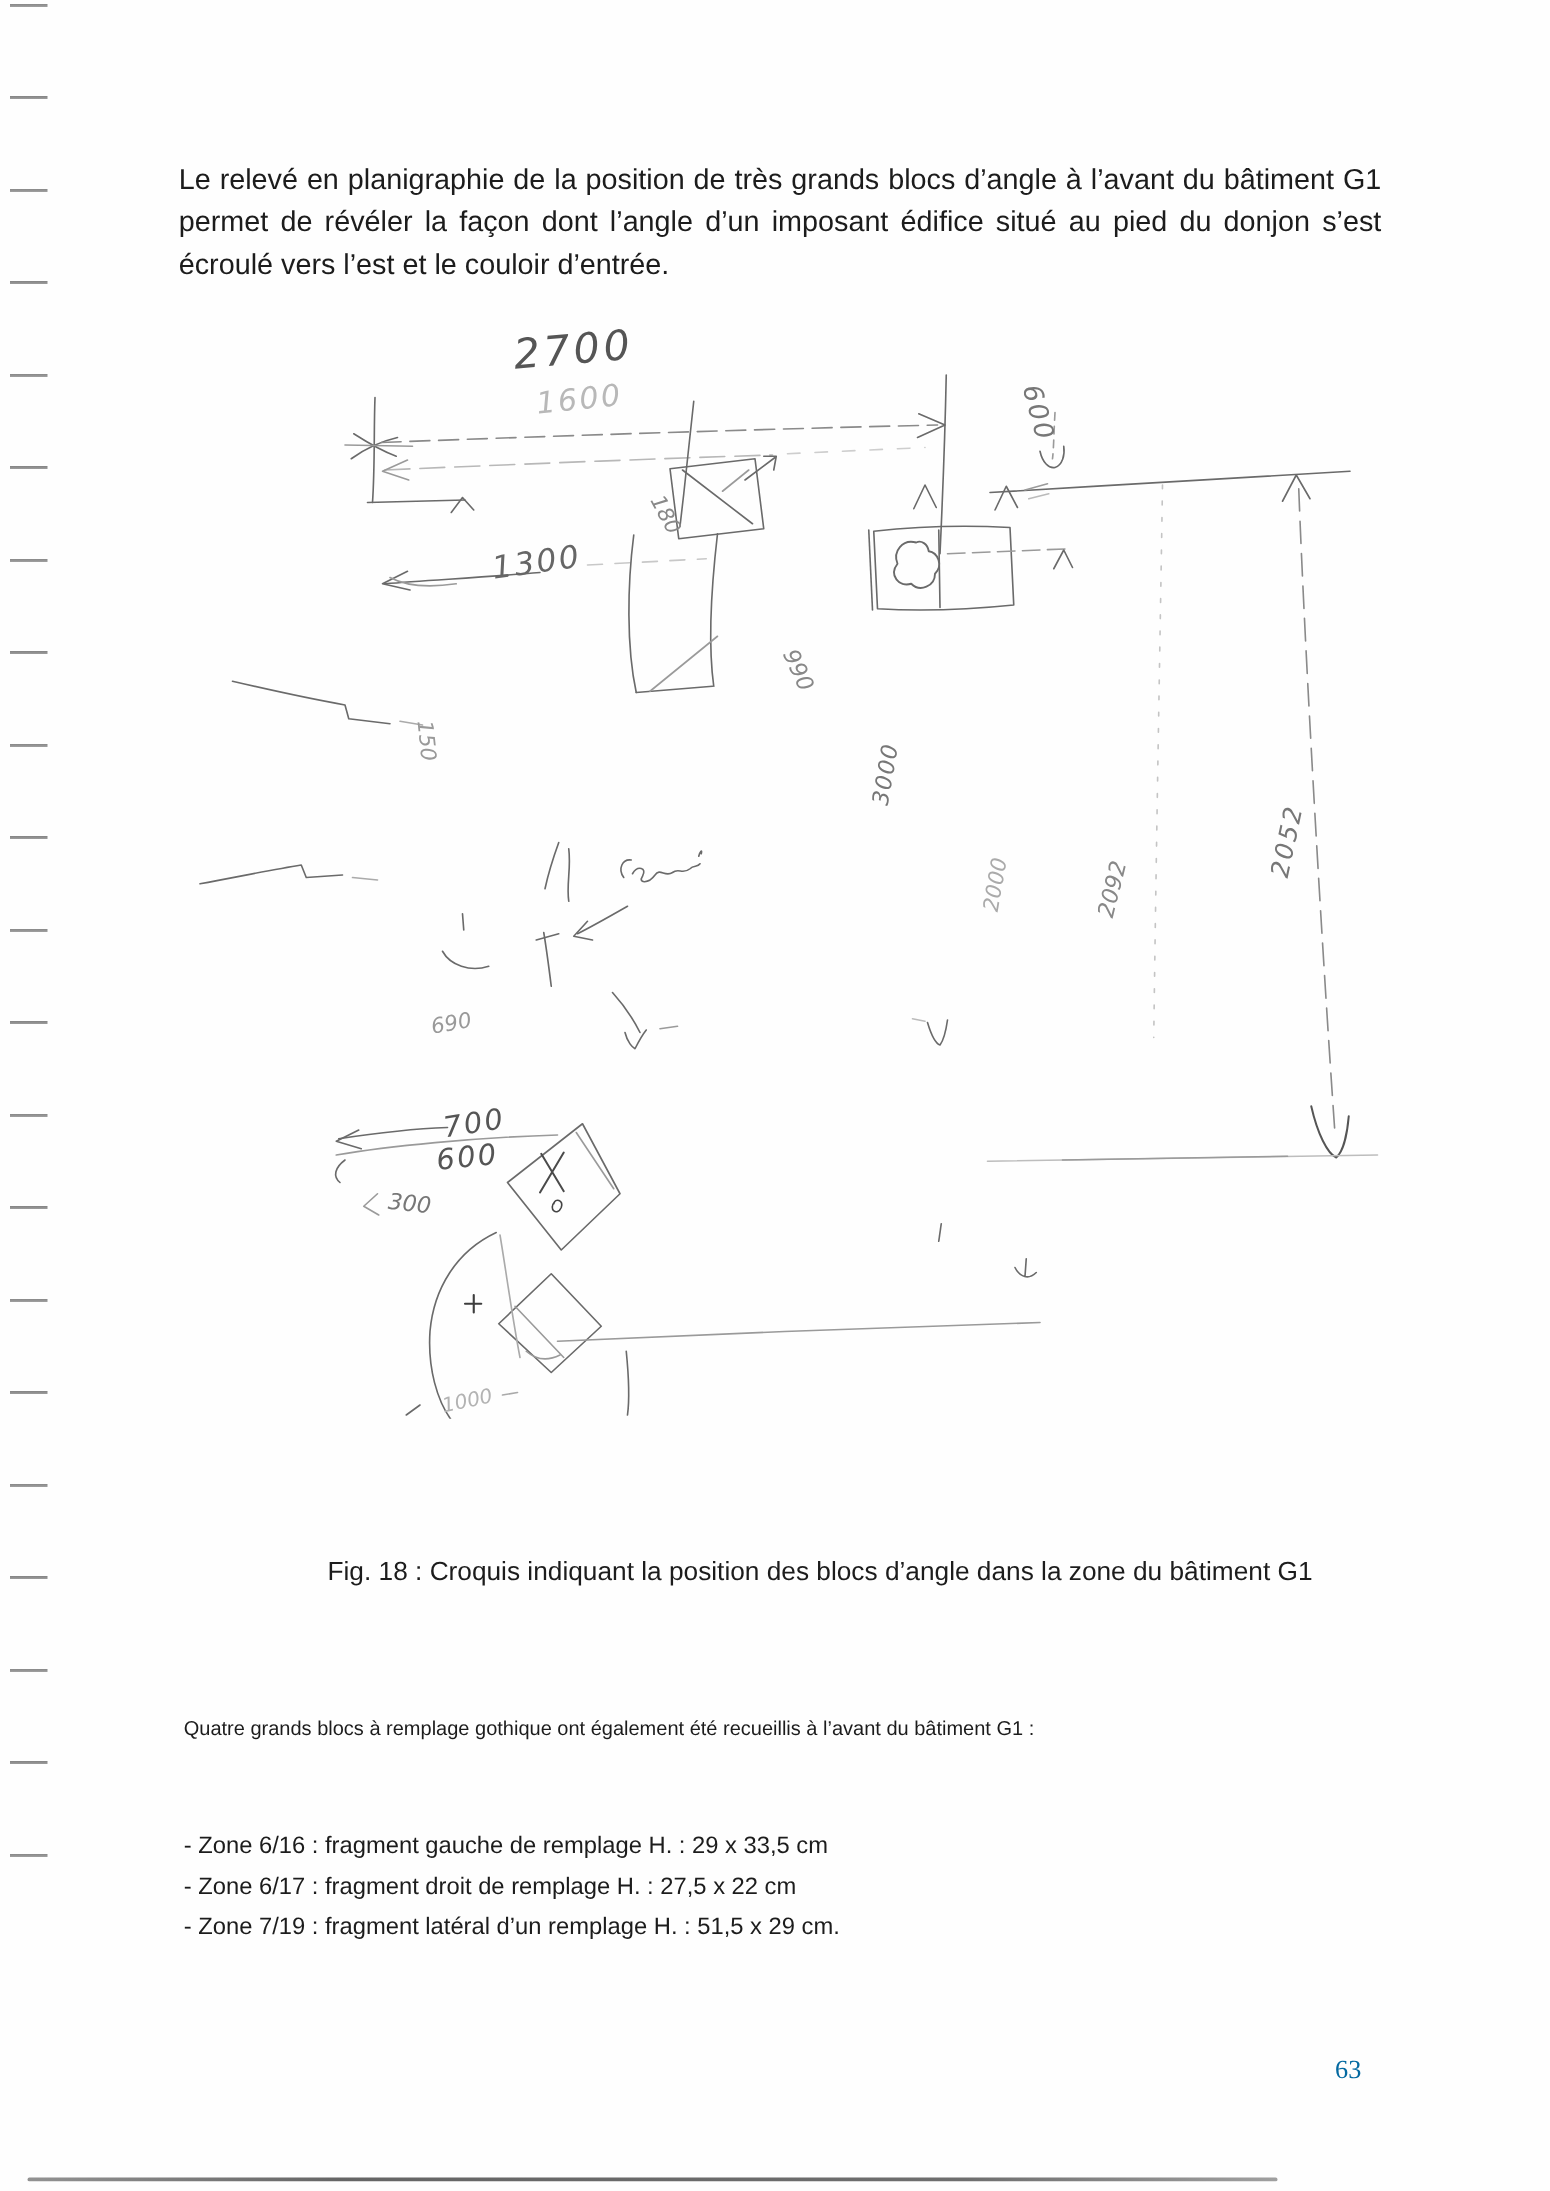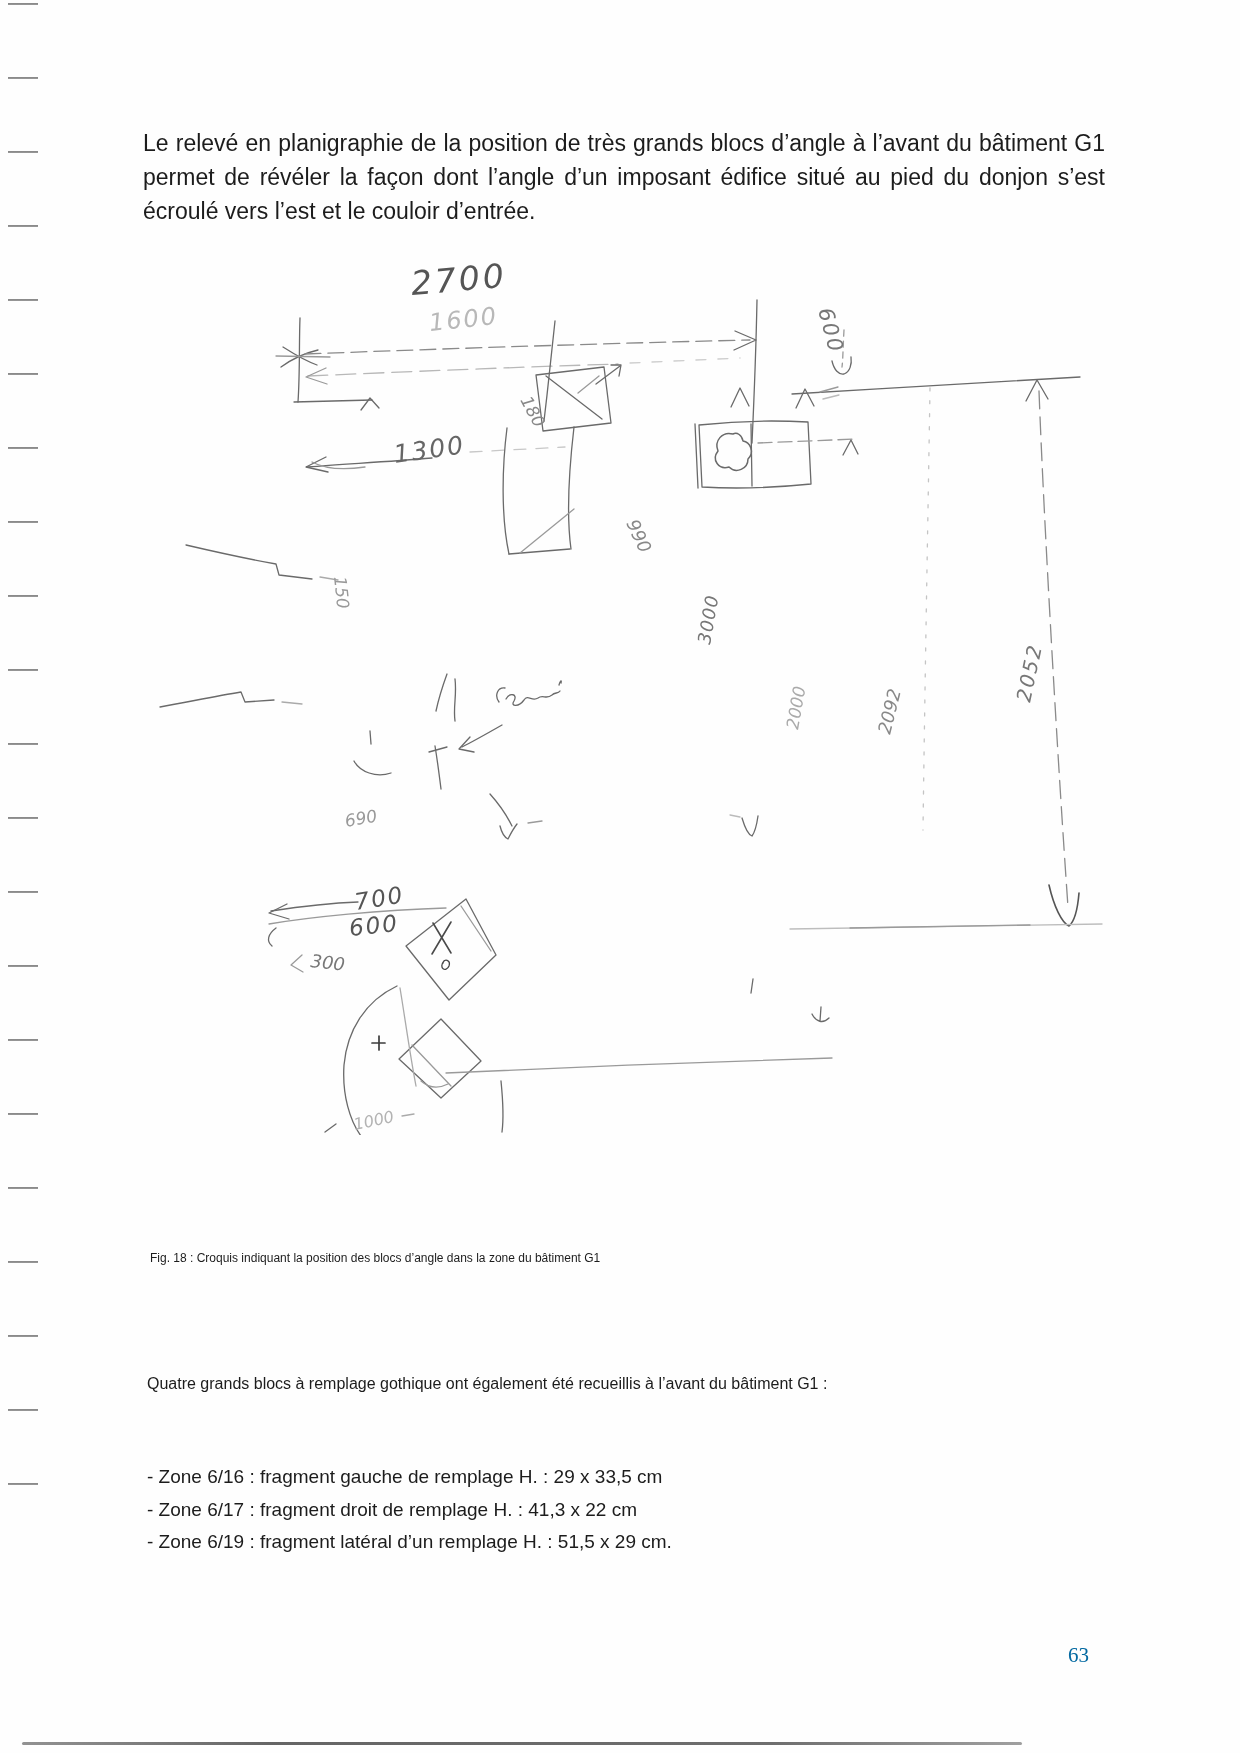--- a/index.html
+++ b/index.html
@@ -17,21 +17,21 @@
   }
   .para1{
     position:absolute;left:143px;top:126px;width:962px;
     font-size:23px;line-height:34px;text-align:justify;
   }
   .sketch{
     position:absolute;left:150px;top:255px;width:960px;height:880px;
   }
   .caption{
     position:absolute;left:150px;top:1241px;width:900px;
-    font-size:12px;line-height:34px;text-align:left;
+    font-size:21px;line-height:34px;text-align:right;
   }
   .para2{
     position:absolute;left:147px;top:1368px;width:990px;
     font-size:16px;line-height:32px;
   }
   .blocklist{
     position:absolute;left:147px;top:1429px;width:990px;
     font-size:19px;line-height:32.5px;margin-top:32px;
   }
   .pagenum{
@@ -180,19 +180,19 @@
 </svg>
 
 <div class="caption">
   <div>Fig. 18 : Croquis indiquant la position des blocs d’angle dans la zone du bâtiment G1</div>
 </div>
 
 <div class="para2">Quatre grands blocs à remplage gothique ont également été recueillis à l’avant du bâtiment G1 :</div>
 
 <div class="blocklist">
   <div>- Zone 6/16 : fragment gauche de remplage H. : 29 x 33,5 cm</div>
-  <div>- Zone 6/17 : fragment droit de remplage H. : 41,3 x 22 cm</div>
-  <div>- Zone 6/19 : fragment latéral d’un remplage H. : 51,5 x 29 cm.</div>
+  <div>- Zone 6/17 : fragment droit de remplage H. : 27,5 x 22 cm</div>
+  <div>- Zone 7/19 : fragment latéral d’un remplage H. : 51,5 x 29 cm.</div>
 </div>
 
 <div class="pagenum">63</div>
 
 <div class="scanline"></div>
 
 </body></html>

